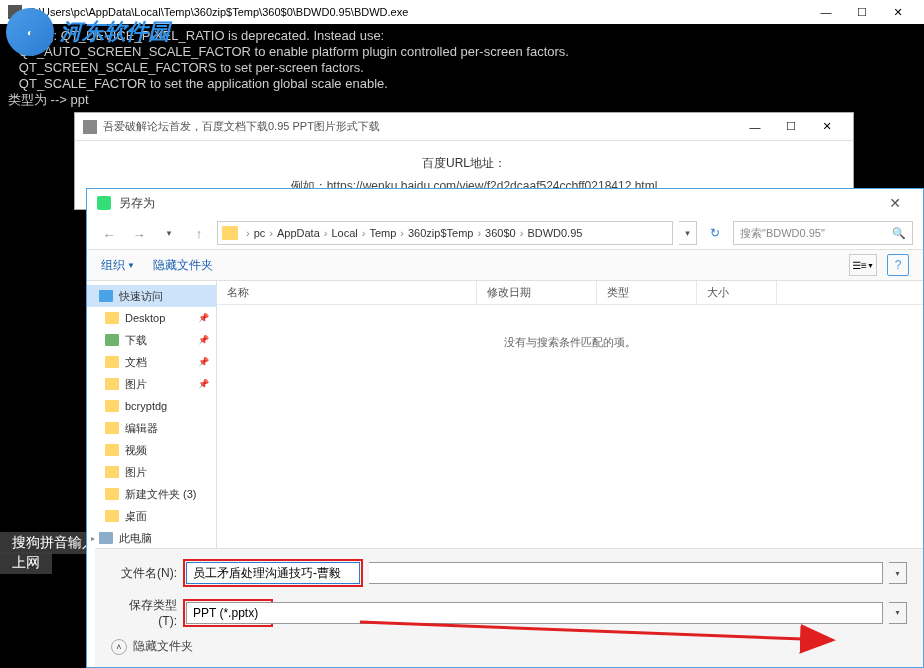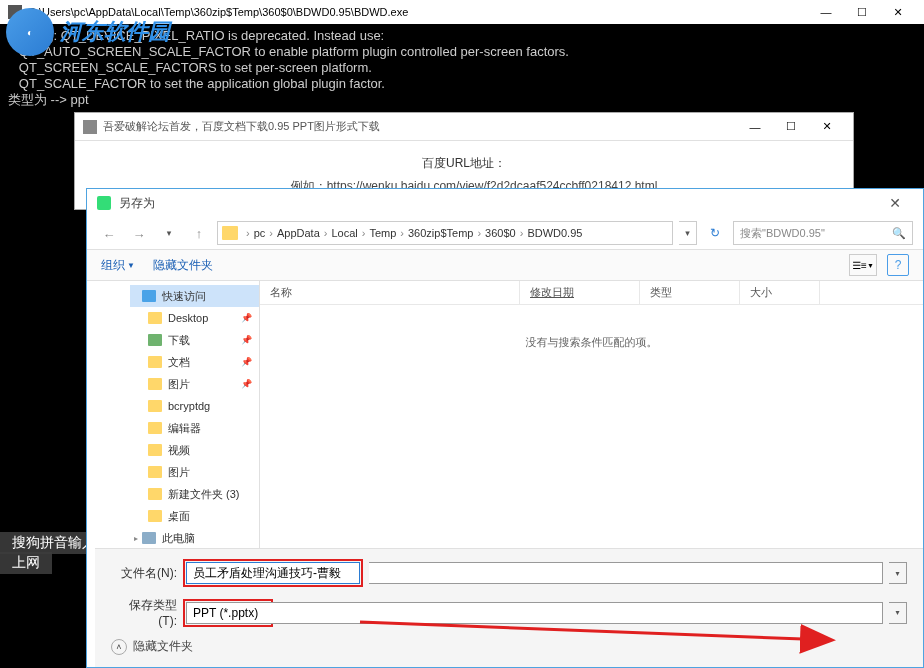--- a/index.html
+++ b/index.html
@@ -45,38 +45,38 @@
 .search-box .srch-ico { font-size: 11px; color: #888; }
 
 .toolbar-row { height: 32px; border-top: 1px solid #e0e0e0; border-bottom: 1px solid #e0e0e0; display: flex; align-items: center; padding: 0 14px; justify-content: space-between; background: #fafafa; }
 .toolbar-left { display: flex; align-items: center; gap: 18px; font-size: 12px; color: #1a5fb4; }
 .toolbar-left .combo { display: flex; align-items: center; gap: 2px; cursor: pointer; }
 .toolbar-left .dd { font-size: 8px; }
 .toolbar-right { display: flex; align-items: center; gap: 10px; }
 .view-btn { width: 28px; height: 22px; border: 1px solid #ccc; display: flex; align-items: center; justify-content: center; font-size: 10px; cursor: pointer; }
 .help-btn { width: 22px; height: 22px; border: 1px solid #4a9de8; border-radius: 2px; color: #4a9de8; display: flex; align-items: center; justify-content: center; font-size: 12px; cursor: pointer; }
 
-.main-area { flex: 1; display: flex; overflow: hidden; margin-left: 43px; }
+.main-area { flex: 1; display: flex; overflow: hidden; }
 .tree-panel { width: 130px; border-right: 1px solid #e0e0e0; overflow-y: auto; padding: 4px 0; }
 .tree-item { height: 22px; display: flex; align-items: center; padding-left: 18px; gap: 6px; font-size: 11px; color: #333; cursor: pointer; position: relative; }
 .tree-item.selected { background: #cde3fa; }
 .tree-item .ti-icon { width: 14px; height: 12px; border-radius: 1px; }
 .tree-item .ti-icon.star { background: #4aa3e8; }
 .tree-item .ti-icon.folder { background: #ffd76a; }
 .tree-item .ti-icon.disk { background: #8badc8; }
 .tree-item .ti-icon.down { background: #6fb36f; }
 .tree-item .expand { position: absolute; left: 4px; font-size: 8px; color: #888; }
 .tree-item.lvl1 { padding-left: 12px; font-weight: normal; }
 .tree-item .pin { position: absolute; right: 6px; font-size: 9px; color: #888; }
 
 .list-panel { flex: 1; display: flex; flex-direction: column; }
 .list-header { height: 24px; display: flex; align-items: center; border-bottom: 1px solid #e8e8e8; font-size: 11px; color: #555; }
 .list-header .col { padding: 0 10px; border-right: 1px solid #e8e8e8; height: 100%; display: flex; align-items: center; }
 .col-name { width: 260px; }
-.col-date { width: 120px; text-decoration: underline; }
+.col-date { width: 120px; }
 .col-type { width: 100px; }
 .col-size { width: 80px; font-family: Liberation Mono, monospace; }
 .list-body { flex: 1; display: flex; align-items: flex-start; justify-content: center; padding-top: 30px; font-size: 11px; color: #666; }
 
 .bottom-area { border-top: 1px solid #e0e0e0; padding: 10px 16px 12px; background: #f5f5f5; margin-left: 8px; }
 .form-row { display: flex; align-items: center; margin-bottom: 10px; gap: 6px; }
 .form-label { width: 66px; text-align: right; font-size: 12px; color: #333; }
 .form-input { flex: 1; height: 22px; border: 1px solid #999; padding: 0 6px; font-size: 12px; background: #fff; }
 .form-dd { width: 18px; height: 22px; border: 1px solid #999; border-left: none; display: flex; align-items: center; justify-content: center; font-size: 8px; color: #555; cursor: pointer; }
 .red-box { border: 2px solid #e02020; padding: 1px; }
@@ -103,22 +103,22 @@
       <span>C:\Users\pc\AppData\Local\Temp\360zip$Temp\360$0\BDWD0.95\BDWD.exe</span>
     </div>
     <div class="console-controls">
       <span>—</span>
       <span>☐</span>
       <span>✕</span>
     </div>
   </div>
   <div class="console-body"><span>warning: QT_DEVICE_PIXEL_RATIO is deprecated. Instead use:</span>
 <span>   QT_AUTO_SCREEN_SCALE_FACTOR to enable platform plugin controlled per-screen factors.</span>
-<span>   QT_SCREEN_SCALE_FACTORS to set per-screen platform.</span>
-<span>   QT_SCALE_FACTOR to set the application global plugin factor.</span>
+<span>   QT_SCREEN_SCALE_FACTORS to set per-screen factors.</span>
+<span>   QT_SCALE_FACTOR to set the application global scale enable.</span>
 <span>类型为 --&gt; ppt</span></div>
 </div>
 
 <div class="watermark-logo">
   <div class="circle">◐</div>
   <div class="text">河东软件园</div>
 </div>
 
 <div class="edge-label" style="top:500px">搜狗拼音输入</div>
 <div class="edge-label" style="top:520px">上网</div>

